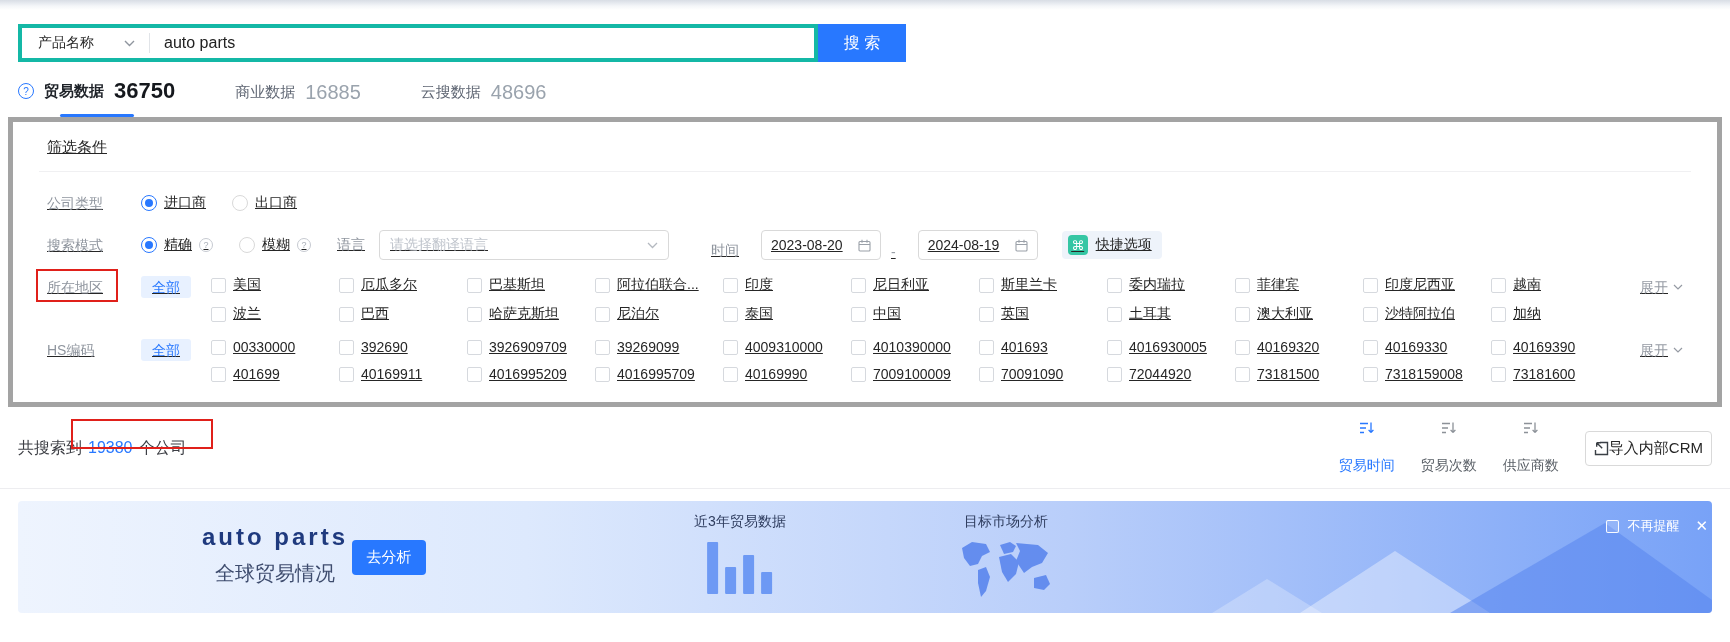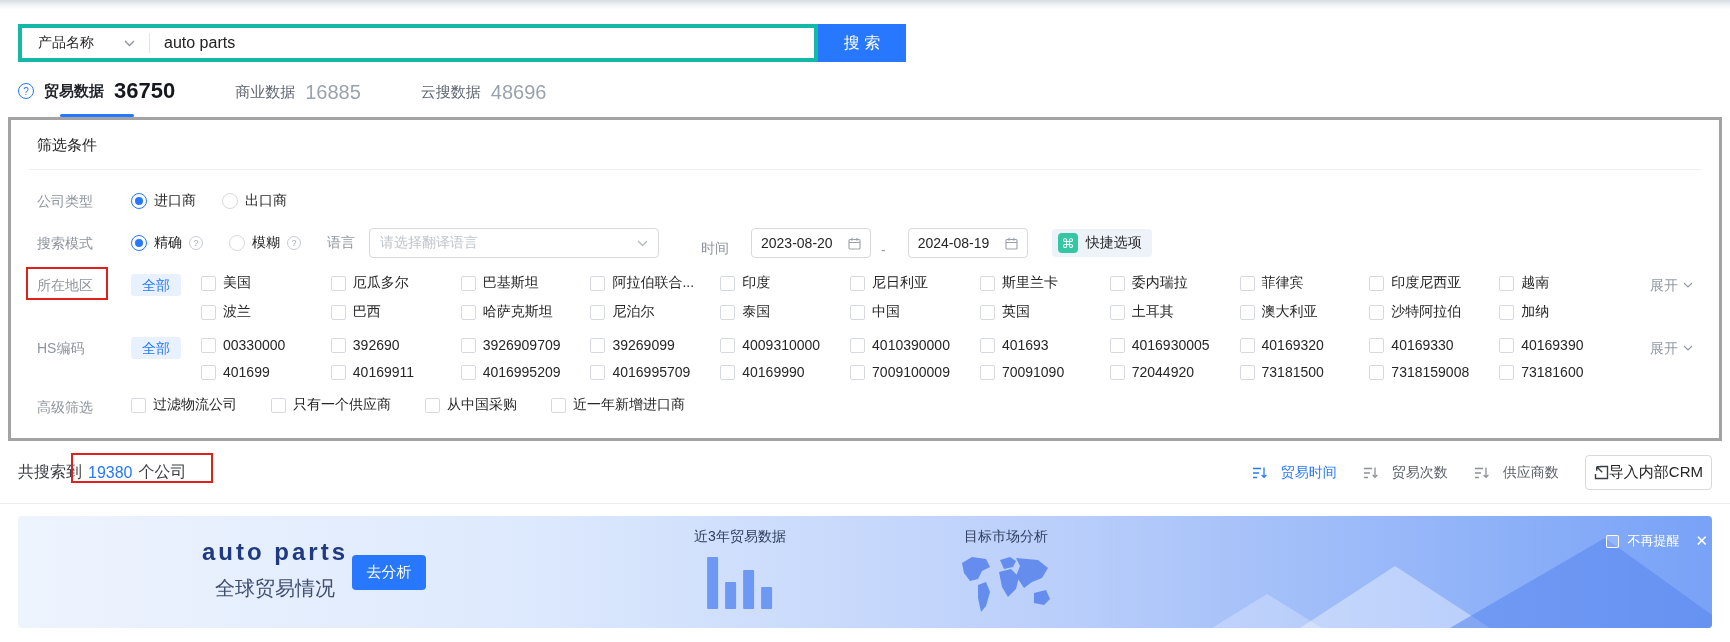--- a/index.html
+++ b/index.html
@@ -23,21 +23,21 @@
   .tabs { display:flex; align-items:flex-end; gap:60px; margin:16px 18px 0; }
   .tab { display:flex; align-items:center; gap:10px; position:relative; padding-bottom:13px; cursor:pointer; }
   .tab-label { font-size:15px; color:#5f6673; }
   .tab-count { font-size:20px; color:#9aa3ad; }
   .tab.active .tab-label { color:#1f2329; font-weight:bold; font-size:15px; }
   .tab.active .tab-count { color:#15181d; font-weight:bold; font-size:22px; }
   .tab.active::after { content:""; position:absolute; bottom:0; left:50%; transform:translateX(-50%); width:74px; height:3px; background:#2878ff; border-radius:2px; }
   .q-icon { width:16px; height:16px; border-radius:50%; border:1px solid #2878ff; color:#2878ff; font-size:10px; display:flex; align-items:center; justify-content:center; flex:none; }
 
   
-  .panel { margin:0 8px; border:3px solid #a3a3a3; padding:14px 18px 4px; background:#fff; }
+  .panel { margin:0 8px; border:5px solid #a3a3a3; padding:14px 26px 4px; background:#fff;text-decoration:underline; }
   .panel-title { font-size:15px; color:#262626; padding:2px 8px 14px; }
   .panel-divider { height:1px; background:#f0f0f2; margin-bottom:20px; }
   .f-row { display:flex; align-items:flex-start; padding:0 8px; margin-bottom:16px; }
   .f-row.center { align-items:center; }
   .f-label { width:94px; flex:none; color:#8f959e; font-size:14px; line-height:22px; }
   .inline-label { color:#8f959e; font-size:14px; flex:none; }
   .radio-group { display:flex; gap:26px; }
   .radio-opt { display:flex; align-items:center; gap:7px; font-size:14px; color:#262626; cursor:pointer; }
   .radio { width:16px; height:16px; border-radius:50%; border:1px solid #d9d9d9; background:#fff; flex:none; position:relative; }
   .radio.checked { border-color:#2878ff; }
@@ -62,21 +62,21 @@
 
   .label-wrap { position:relative; }
   .red-box-region { position:absolute; left:-11px; top:-7px; width:82px; height:33px; border:2px solid #e0201a; pointer-events:none; }
 
   
   .results { display:flex; align-items:center; justify-content:space-between; padding:14px 18px 13px; border-bottom:1px solid #ededf0; position:relative; }
   .res-left { font-size:16px; color:#3d3f45; display:flex; align-items:center; gap:6px; }
   .res-count { color:#2878ff; }
   .red-box-count { position:absolute; left:71px; top:12px; width:142px; height:30px; border:2px solid #e0201a; pointer-events:none; }
   .res-right { display:flex; align-items:center; gap:26px; }
-  .sort { display:flex; align-items:center; gap:14px; font-size:14px; color:#595f66; cursor:pointer; }
+  .sort { display:flex; align-items:center; gap:22px; font-size:14px; color:#595f66; cursor:pointer;flex-direction:column; }
   .sort.active { color:#2878ff; }
   .crm-btn { display:flex; align-items:center; border:1px solid #d9d9d9; border-radius:4px; padding:7px 8px; font-size:15px; color:#262626; background:#fff; cursor:pointer; }
 
   
   .banner { position:relative; margin:12px 18px 0; height:112px; border-radius:4px; overflow:hidden;
     background:linear-gradient(90deg,#eef4fe 0%,#dde9fd 30%,#b9cefa 62%,#78a2f7 100%); }
   .b-left { position:absolute; left:152px; top:22px; width:210px; text-align:center; }
   .b-title { font-size:24px; font-weight:bold; color:#1f3a7e; letter-spacing:3px; }
   .b-sub { font-size:20px; color:#3e4c6e; margin-top:9px; }
   .analyze { position:absolute; left:334px; top:39px; width:74px; height:35px; background:#2878ff; color:#fff; font-size:15px; border:none; border-radius:4px; cursor:pointer; display:flex; align-items:center; justify-content:center; }
@@ -443,45 +443,20 @@
         </div>
     </div>
     <div class="expand">
       <span>展开</span>
       <svg class="chev" width="10" height="6" viewBox="0 0 10 6">
           <path d="M1 1l4 4 4-4" stroke="#959aa3" stroke-width="1.2" fill="none"></path>
         </svg>
     </div>
   </div>
 
-  <div class="f-row">
-    <span class="f-label">高级筛选</span>
-    <div class="adv-group">
-
-        <label class="cb">
-          <span class="box"></span>
-          <span>过滤物流公司</span>
-        </label>
-
-        <label class="cb">
-          <span class="box"></span>
-          <span>只有一个供应商</span>
-        </label>
-
-        <label class="cb">
-          <span class="box"></span>
-          <span>从中国采购</span>
-        </label>
-
-        <label class="cb">
-          <span class="box"></span>
-          <span>近一年新增进口商</span>
-        </label>
-      </div>
-  </div>
 </div>
 
 <div class="results">
   <i class="red-box-count"></i>
   <div class="res-left">
     <span>共搜索到</span>
     <span class="res-count">19380</span>
     <span>个公司</span>
   </div>
   <div class="res-right">

